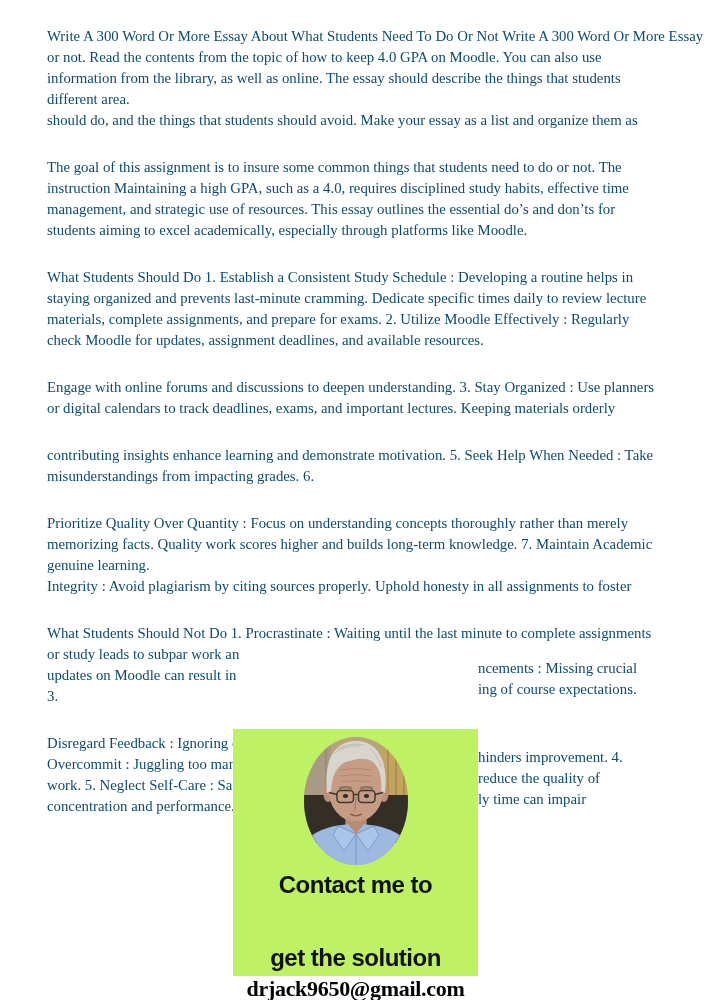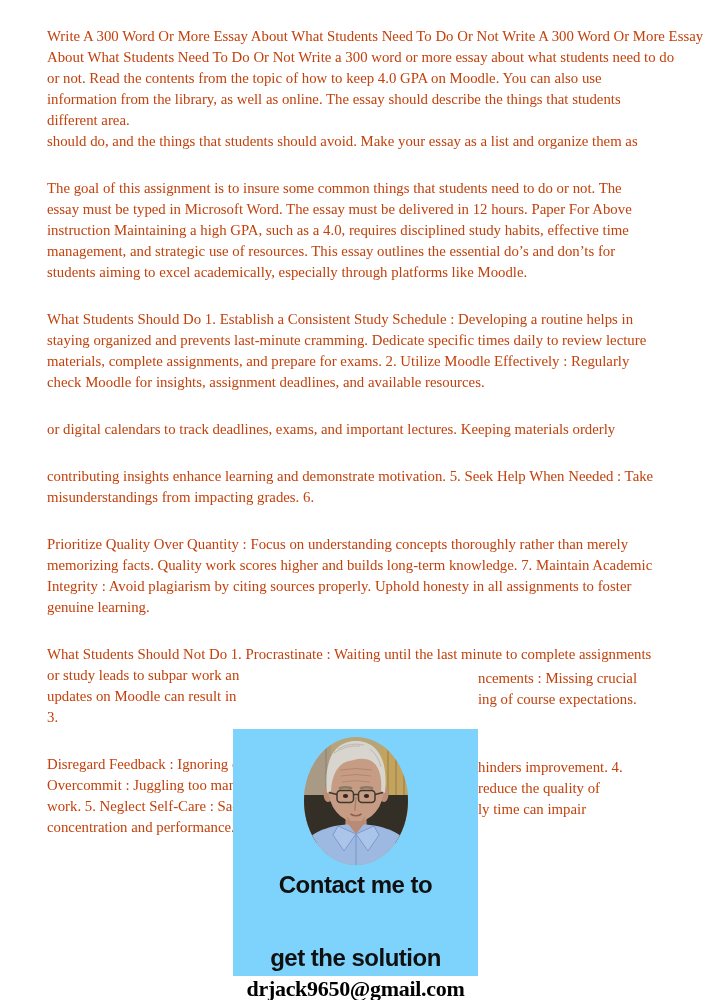--- a/index.html
+++ b/index.html
@@ -19,21 +19,21 @@
   }
   .para{margin:0 0 26px 0;}
   .line{
     position:relative;
     height:21px;
     line-height:21px;
     white-space:pre;
   }
   .frag-right{
     position:absolute;
-    left:431px;top:3px;
+    left:431px;top:14px;
     white-space:pre;
   }
   .promo-card{
     position:absolute;
     left:233px;top:729px;
     width:245px;height:247px;
     background:#45e4e1;
     display:flex;
     flex-direction:column;
     align-items:center;
@@ -66,70 +66,69 @@
     color:#000000;
     margin-top:2px;
     text-align:center;
   }
 </style>
 </head>
 <body>
 
 <div class="page" style="background: rgb(255, 255, 255);">
 
-  <div class="essay" style="color: #c2410c;">
+  <div class="essay" style="color: #0c4a6e;">
       <div class="para">
         <div class="line">Write A 300 Word Or More Essay About What Students Need To Do Or Not Write A 300 Word Or More Essay</div>
-        <div class="line">About What Students Need To Do Or Not Write a 300 word or more essay about what students need to do</div>
         <div class="line">or not. Read the contents from the topic of how to keep 4.0 GPA on Moodle. You can also use</div>
         <div class="line">information from the library, as well as online. The essay should describe the things that students</div>
         <div class="line">different area.</div>
         <div class="line">should do, and the things that students should avoid. Make your essay as a list and organize them as</div>
       </div>
       <div class="para">
         <div class="line">The goal of this assignment is to insure some common things that students need to do or not. The</div>
-        <div class="line">essay must be typed in Microsoft Word. The essay must be delivered in 12 hours. Paper For Above</div>
         <div class="line">instruction Maintaining a high GPA, such as a 4.0, requires disciplined study habits, effective time</div>
         <div class="line">management, and strategic use of resources. This essay outlines the essential do’s and don’ts for</div>
         <div class="line">students aiming to excel academically, especially through platforms like Moodle.</div>
       </div>
       <div class="para">
         <div class="line">What Students Should Do 1. Establish a Consistent Study Schedule : Developing a routine helps in</div>
         <div class="line">staying organized and prevents last-minute cramming. Dedicate specific times daily to review lecture</div>
         <div class="line">materials, complete assignments, and prepare for exams. 2. Utilize Moodle Effectively : Regularly</div>
-        <div class="line">check Moodle for insights, assignment deadlines, and available resources.</div>
+        <div class="line">check Moodle for updates, assignment deadlines, and available resources.</div>
       </div>
       <div class="para">
+        <div class="line">Engage with online forums and discussions to deepen understanding. 3. Stay Organized : Use planners</div>
         <div class="line">or digital calendars to track deadlines, exams, and important lectures. Keeping materials orderly</div>
       </div>
       <div class="para">
         <div class="line">contributing insights enhance learning and demonstrate motivation. 5. Seek Help When Needed : Take</div>
         <div class="line">misunderstandings from impacting grades. 6.</div>
       </div>
       <div class="para">
         <div class="line">Prioritize Quality Over Quantity : Focus on understanding concepts thoroughly rather than merely</div>
         <div class="line">memorizing facts. Quality work scores higher and builds long-term knowledge. 7. Maintain Academic</div>
+        <div class="line">genuine learning.</div>
         <div class="line">Integrity : Avoid plagiarism by citing sources properly. Uphold honesty in all assignments to foster</div>
-        <div class="line">genuine learning.</div>
       </div>
       <div class="para">
         <div class="line">What Students Should Not Do 1. Procrastinate : Waiting until the last minute to complete assignments</div>
         <div class="line"><span>or study leads to subpar work an</span><span class="frag-right">ncements : Missing crucial</span></div>
         <div class="line"><span>updates on Moodle can result in</span><span class="frag-right">ing of course expectations.</span></div>
         <div class="line">3.</div>
       </div>
       <div class="para">
         <div class="line"><span>Disregard Feedback : Ignoring c</span><span class="frag-right">hinders improvement. 4.</span></div>
         <div class="line"><span>Overcommit : Juggling too man</span><span class="frag-right">reduce the quality of</span></div>
         <div class="line"><span>work. 5. Neglect Self-Care : Sac</span><span class="frag-right">ly time can impair</span></div>
         <div class="line">concentration and performance.</div>
       </div>
     </div>
 
-  <div class="promo-card" style="background: #7dd3fc;">
+  <div class="promo-card" style="background: #bef264;">
     <div class="avatar">
       <svg viewBox="0 0 104 128" xmlns="http://www.w3.org/2000/svg">
 
         <rect x="0" y="0" width="104" height="128" fill="#b7a478"></rect>
         <rect x="0" y="0" width="27" height="128" fill="#a89a84"></rect>
         <rect x="77" y="0" width="27" height="128" fill="#c3a45f"></rect>
         <line x1="84" y1="0" x2="84" y2="128" stroke="#8f7440" stroke-width="1.4" opacity="0.6"></line>
         <line x1="92" y1="0" x2="92" y2="128" stroke="#8f7440" stroke-width="1.4" opacity="0.6"></line>
         <line x1="100" y1="0" x2="100" y2="128" stroke="#8f7440" stroke-width="1.4" opacity="0.6"></line>
         <line x1="22" y1="0" x2="22" y2="128" stroke="#7e7262" stroke-width="1.2" opacity="0.5"></line>

